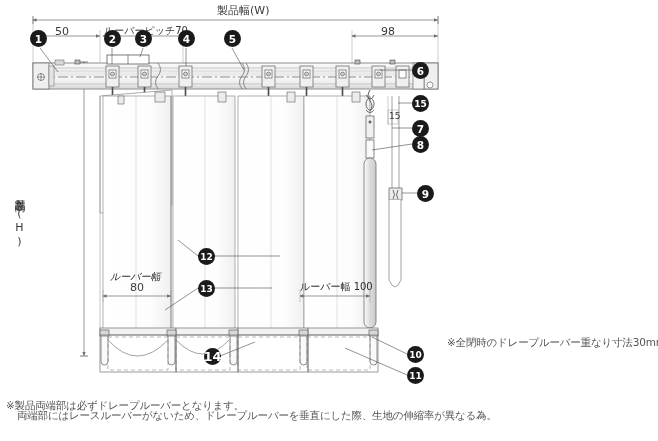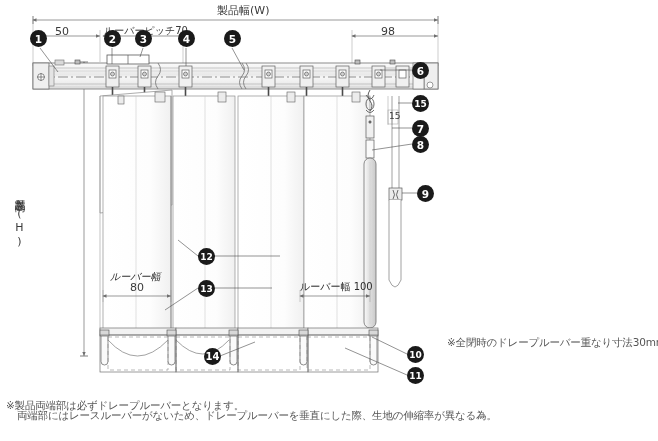--- a/index.html
+++ b/index.html
@@ -282,21 +282,21 @@
 <div class="cal" style="left:135px;top:30px;">3</div>
 <div class="cal" style="left:178px;top:30px;">4</div>
 <div class="cal" style="left:224px;top:30px;">5</div>
 <div class="cal" style="left:412px;top:62px;">6</div>
 <div class="cal" style="left:412px;top:95px;font-size:9px;">15</div>
 <div class="cal" style="left:412px;top:120px;">7</div>
 <div class="cal" style="left:412px;top:136px;">8</div>
 <div class="cal" style="left:417px;top:185px;">9</div>
 <div class="cal" style="left:198px;top:248px;font-size:9px;">12</div>
 <div class="cal" style="left:198px;top:280px;font-size:9px;">13</div>
-<div class="cal" style="left:204px;top:348px;font-size:10px;">14</div>
+<div class="cal" style="left:204px;top:348px;font-size:13px;">14</div>
 <div class="cal" style="left:407px;top:346px;font-size:9px;">10</div>
 <div class="cal" style="left:407px;top:367px;font-size:9px;">11</div>
 
 <div class="txt note" style="left:447px;top:337px;">※全閉時のドレープルーバー重なり寸法30mm</div>
 <div class="txt note" style="left:6px;top:376px;margin-top:24px;">※製品両端部は必ずドレープルーバーとなります。</div>
 <div class="txt note" style="left:17px;top:410px;">両端部にはレースルーバーがないため、ドレープルーバーを垂直にした際、生地の伸縮率が異なる為。</div>
 
 </div>
 
 </body></html>

